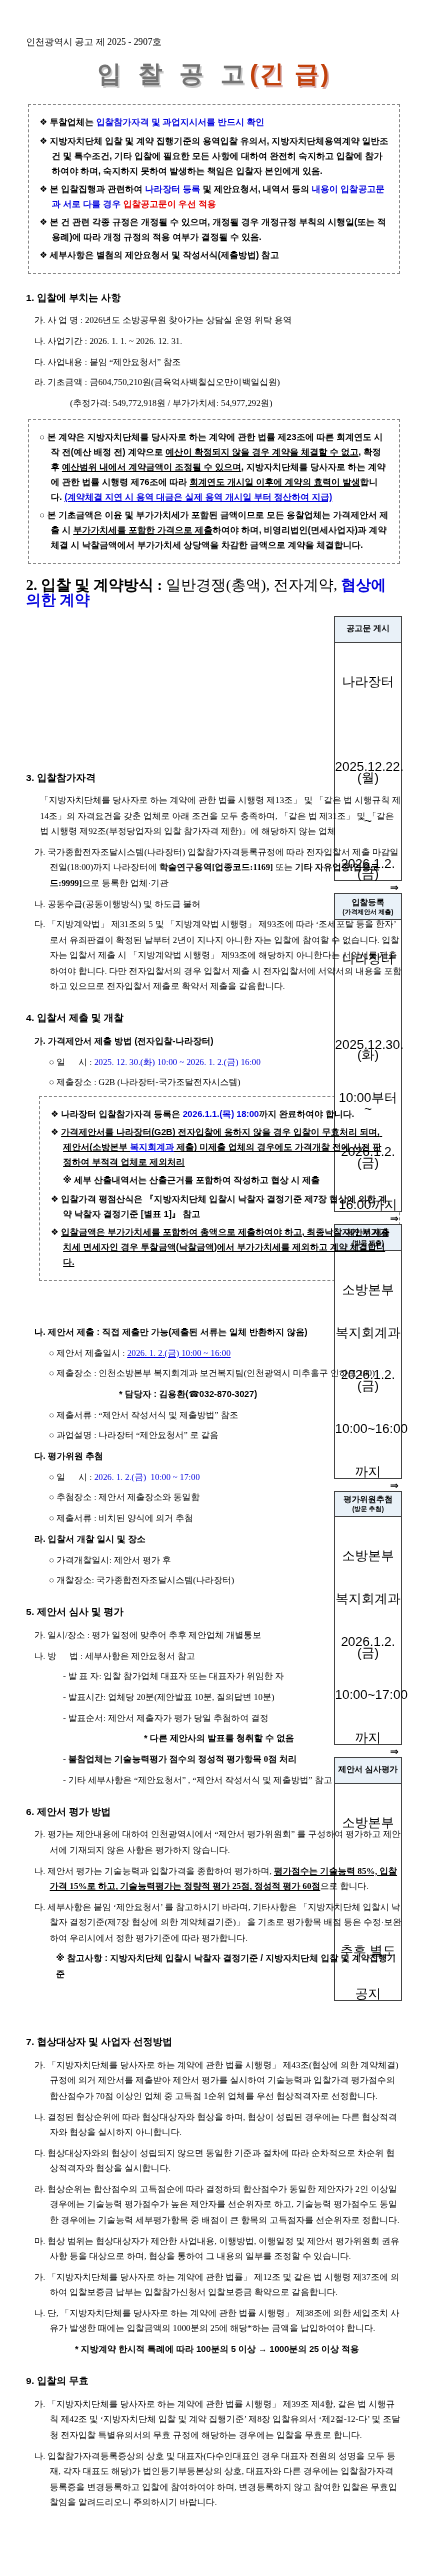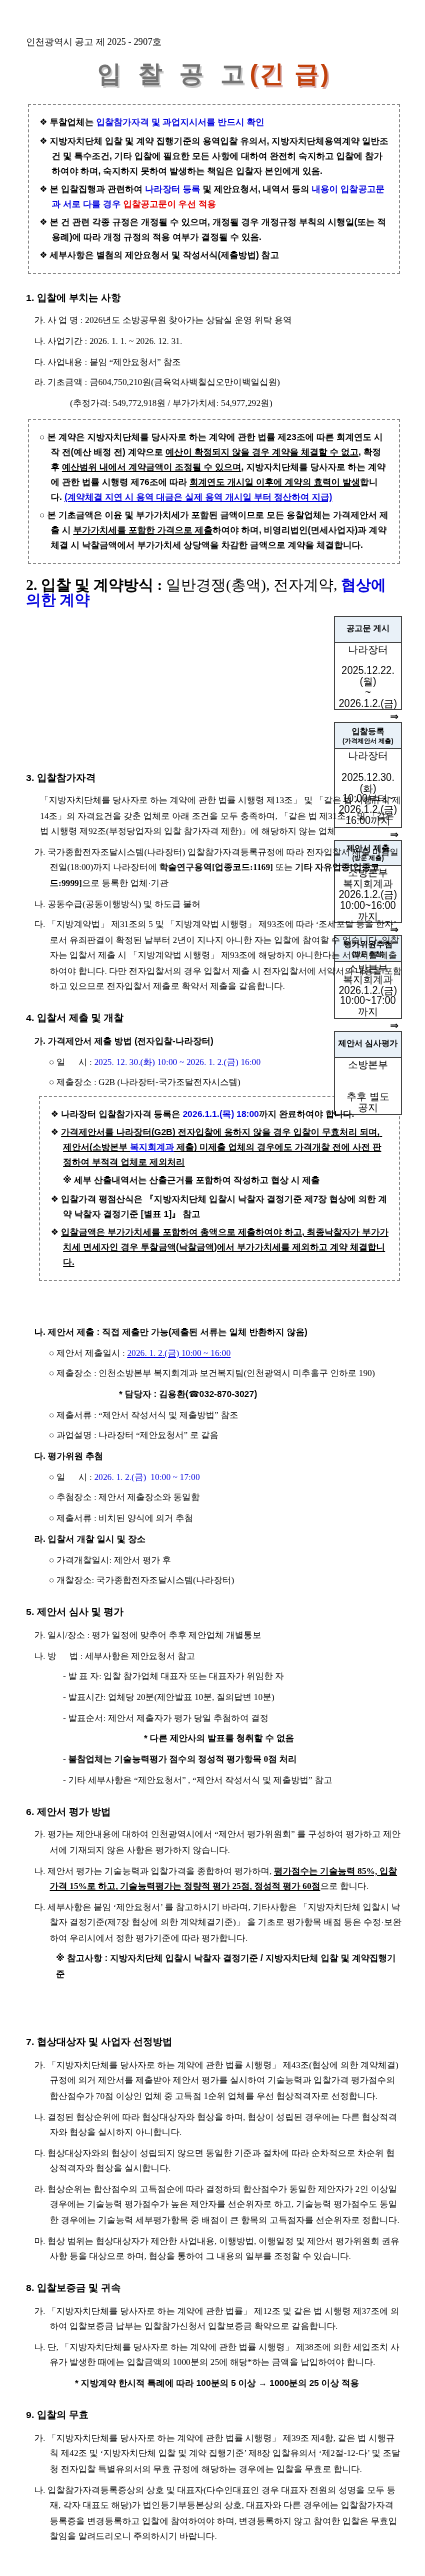--- a/index.html
+++ b/index.html
@@ -26,21 +26,21 @@
   .hang{padding-left:12.4px;text-indent:-12.4px;}
   .amount-sub{margin-left:44px;}
   .flow{display:flex;align-items:flex-end;margin:7.2px 0 0 9.3px;height:91px;flex-direction:column;}
   .fcol{width:66px;border:1px solid #444;display:flex;flex-direction:column;background:#fff;}
   .fhead{background:#e9f1f8;border-bottom:0.8px solid #444;text-align:center;padding:1.5px 1px;
          font-family:"Liberation Sans","DejaVu Sans",sans-serif;min-height:21.6px;
          display:flex;flex-direction:column;justify-content:center;}
   .fhead .t{font-size:8.2px;font-weight:bold;line-height:10.3px;}
   .fhead .s{font-size:6.4px;font-weight:bold;line-height:7.7px;}
   .fbody{flex:1;text-align:center;padding-top:2.1px;font-family:"Liberation Sans","DejaVu Sans",sans-serif;}
-  .fline{font-size:10px;line-height:10.8px;min-height:10.8px;white-space:pre-wrap;}
+  .fline{font-size:13px;line-height:10.8px;min-height:10.8px;white-space:pre-wrap;margin-top:32px;}
   .farrow{width:15.5px;display:flex;align-items:center;justify-content:center;
           font-size:10.3px;font-weight:bold;font-family:"Liberation Sans","DejaVu Sans",sans-serif;}
   .spacer{width:100%;}
 </style>
 </head>
 <body>
 
 <div class="page">
  <div class="inner">
 
@@ -198,21 +198,20 @@
 
   <div class="spacer" style="height:31px;"></div>
 
   <h2 class="sec">7. 협상대상자 및 사업자 선정방법</h2>
   <p class="p lvl1">가. 「지방자치단체를 당사자로 하는 계약에 관한 법률 시행령」 제43조(협상에 의한 계약체결) 규정에 의거 제안서를 제출받아 제안서 평가를 실시하여 기술능력과 입찰가격 평가점수의 합산점수가 70점 이상인 업체 중 고득점 1순위 업체를 우선 협상적격자로 선정합니다.</p>
   <p class="p lvl1">나. 결정된 협상순위에 따라 협상대상자와 협상을 하며, 협상이 성립된 경우에는 다른 협상적격자와 협상을 실시하지 아니합니다.</p>
   <p class="p lvl1">다. 협상대상자와의 협상이 성립되지 않으면 동일한 기준과 절차에 따라 순차적으로 차순위 협상적격자와 협상을 실시합니다.</p>
   <p class="p lvl1">라. 협상순위는 합산점수의 고득점순에 따라 결정하되 합산점수가 동일한 제안자가 2인 이상일 경우에는 기술능력 평가점수가 높은 제안자를 선순위자로 하고, 기술능력 평가점수도 동일한 경우에는 기술능력 세부평가항목 중 배점이 큰 항목의 고득점자를 선순위자로 정합니다.</p>
   <p class="p lvl1">마. 협상 범위는 협상대상자가 제안한 사업내용, 이행방법, 이행일정 및 제안서 평가위원회 권유사항 등을 대상으로 하며, 협상을 통하여 그 내용의 일부를 조정할 수 있습니다.</p>
 
-  <h2 class="sec">8. 입찰보증금 및 귀속</h2>
   <p class="p lvl1">가. 「지방자치단체를 당사자로 하는 계약에 관한 법률」 제12조 및 같은 법 시행령 제37조에 의하여 입찰보증금 납부는 입찰참가신청서 입찰보증금 확약으로 갈음합니다.</p>
   <p class="p lvl1">나. 단, 「지방자치단체를 당사자로 하는 계약에 관한 법률 시행령」 제38조에 의한 세입조치 사유가 발생한 때에는 입찰금액의 1000분의 25에 해당*하는 금액을 납입하여야 합니다.</p>
   <p class="p bd gothic noteline">* 지방계약 한시적 특례에 따라 100분의 5 이상 → 1000분의 25 이상 적용</p>
 
   <h2 class="sec">9. 입찰의 무효</h2>
   <p class="p lvl1">가. 「지방자치단체를 당사자로 하는 계약에 관한 법률 시행령」 제39조 제4항, 같은 법 시행규칙 제42조 및 ‘지방자치단체 입찰 및 계약 집행기준’ 제8장 입찰유의서 ‘제2절-12-다’ 및 조달청 전자입찰 특별유의서의 무효 규정에 해당하는 경우에는 입찰을 무효로 합니다.</p>
   <p class="p lvl1">나. 입찰참가자격등록증상의 상호 및 대표자(다수인대표인 경우 대표자 전원의 성명을 모두 등재, 각자 대표도 해당)가 법인등기부등본상의 상호, 대표자와 다른 경우에는 입찰참가자격등록증을 변경등록하고 입찰에 참여하여야 하며, 변경등록하지 않고 참여한 입찰은 무효입찰임을 알려드리오니 주의하시기 바랍니다.</p>
 
   <div class="spacer" style="height:49px;"></div>
 

